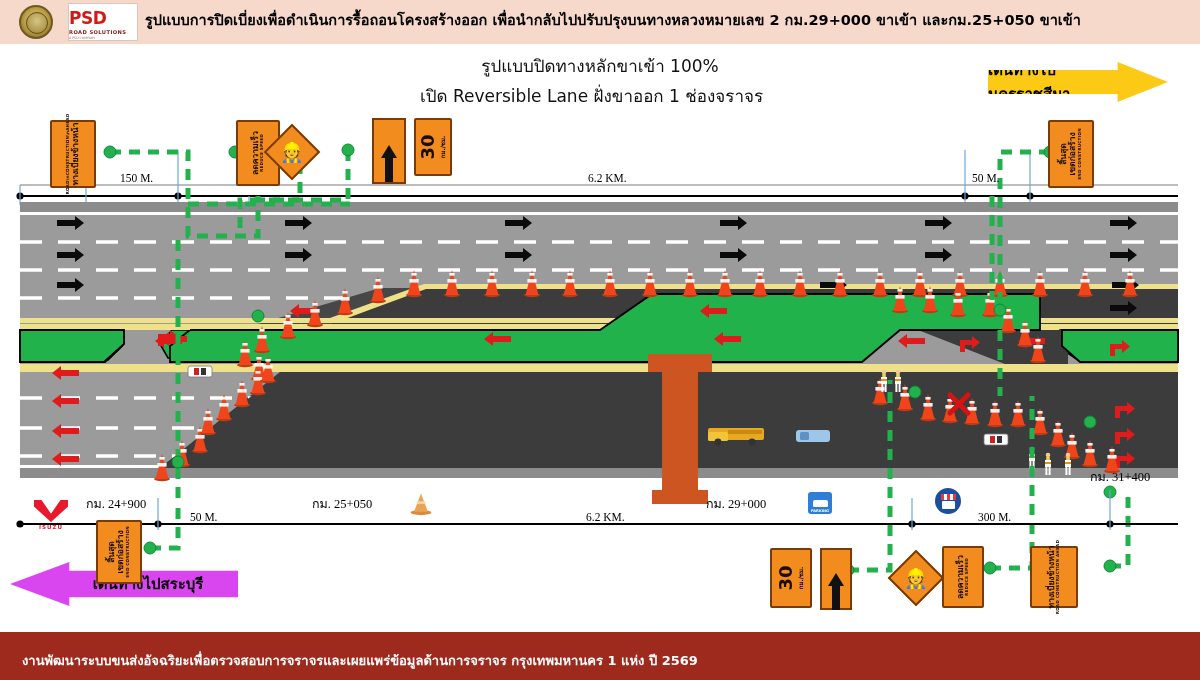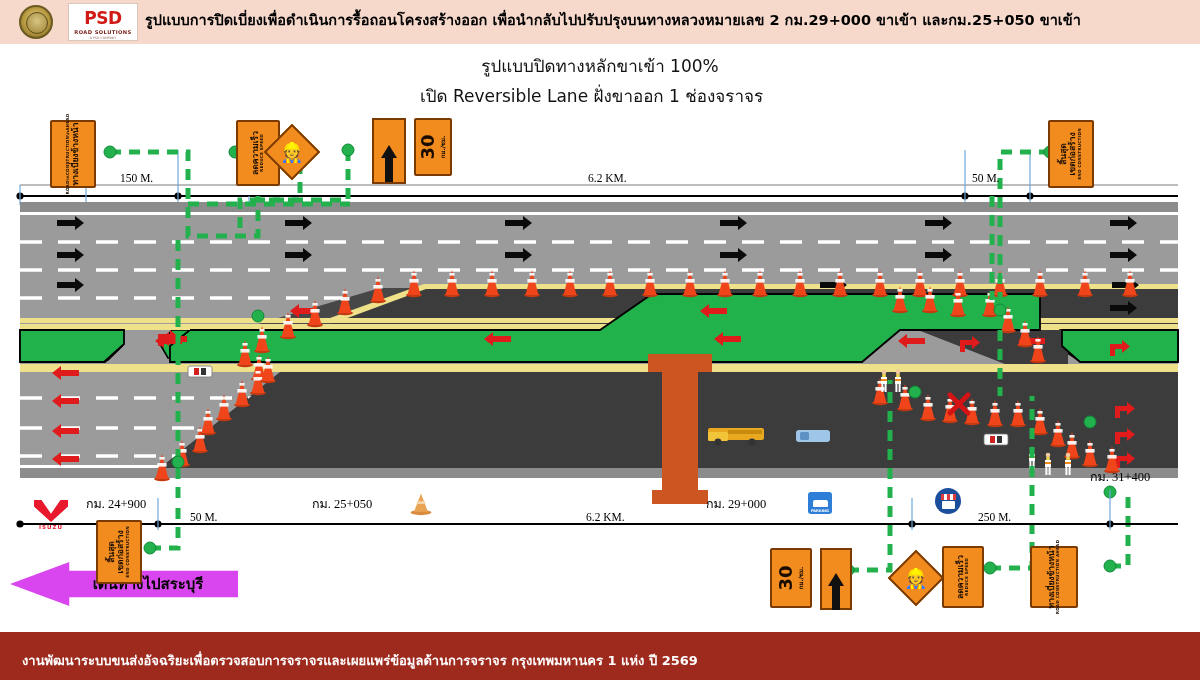--- a/index.html
+++ b/index.html
@@ -37,21 +37,21 @@
     width: 20px; height: 20px; border-radius: 50%;
     border: 1px solid #5d4c1a;
     background: radial-gradient(circle at 50% 40%, #d8c583 0%, #9c8233 100%);
   }
   .psd-box {
     position: absolute; left: 68px; top: 3px;
     width: 70px; height: 38px;
     background: #ffffff;
     border: 1px solid #d9c6bd;
     display: flex; flex-direction: column;
-    align-items: center; justify-content: center;
+    justify-content: center;
     padding-top: 6px;
   }
   .psd-main {
     font-size: 17px; font-weight: bold; color: #d11a16;
     letter-spacing: -0.5px; line-height: 1;
     font-family: "DejaVu Sans", sans-serif;
   }
   .psd-sub {
     font-size: 5.2px; font-weight: bold; color: #7a1f18;
     letter-spacing: 0.4px; margin-top: 2px;
@@ -215,20 +215,23 @@
     <div class="psd-main">PSD</div>
     <div class="psd-sub">ROAD SOLUTIONS</div>
     <div class="psd-tag">A PSD COMPANY</div>
   </div>
 
   <div class="header-title">รูปแบบการปิดเบี่ยงเพื่อดำเนินการรื้อถอนโครงสร้างออก เพื่อนำกลับไปปรับปรุงบนทางหลวงหมายเลข 2 กม.29+000 ขาเข้า และกม.25+050 ขาเข้า</div>
 
   <div class="subtitle-1">รูปแบบปิดทางหลักขาเข้า 100%</div>
   <div class="subtitle-2">เปิด Reversible Lane ฝั่งขาออก 1 ช่องจราจร</div>
 
+  <div class="dir-right-wrap">
+    <div class="arrow-shape r">เดินทางไปนครราชสีมา</div>
+  </div>
   <div class="dir-left-wrap">
     <div class="arrow-shape l">เดินทางไปสระบุรี</div>
   </div>
 
   <svg id="road-svg" width="1200" height="680">
     <defs>
       <g id="cone">
         <ellipse cx="0" cy="13" rx="8" ry="2.2" fill="#c23a12"></ellipse>
         <polygon points="0,-12 6.5,13 -6.5,13" fill="#f0441a"></polygon>
         <rect x="-4.6" y="-3" width="9.2" height="3.6" fill="#ffffff" opacity="0.92"></rect>
@@ -545,21 +548,21 @@
     <line x1="912" y1="498" x2="912" y2="530" stroke="#6fa8dc" stroke-width="1.2"></line>
     <line x1="1110" y1="490" x2="1110" y2="530" stroke="#6fa8dc" stroke-width="1.2"></line>
   </svg>
 
   <div class="meas" style="left:120px; top:172px;">150 M.</div>
   <div class="meas" style="left:588px; top:172px;">6.2 KM.</div>
   <div class="meas" style="left:972px; top:172px;">50 M.</div>
 
   <div class="meas" style="left:190px; top:511px;">50 M.</div>
   <div class="meas" style="left:586px; top:511px;">6.2 KM.</div>
-  <div class="meas" style="left:978px; top:511px;">250 M.</div>
+  <div class="meas" style="left:978px; top:511px;">300 M.</div>
 
   <div class="km-label" style="left:86px; top:494px;">กม. 24+900</div>
   <div class="km-label" style="left:312px; top:494px;">กม. 25+050</div>
   <div class="km-label" style="left:706px; top:494px;">กม. 29+000</div>
   <div class="km-label" style="left:1090px; top:467px;">กม. 31+400</div>
 
   <div class="isuzu">
     <div class="isuzu-mark"></div>
     <div class="isuzu-txt">ISUZU</div>
   </div>

